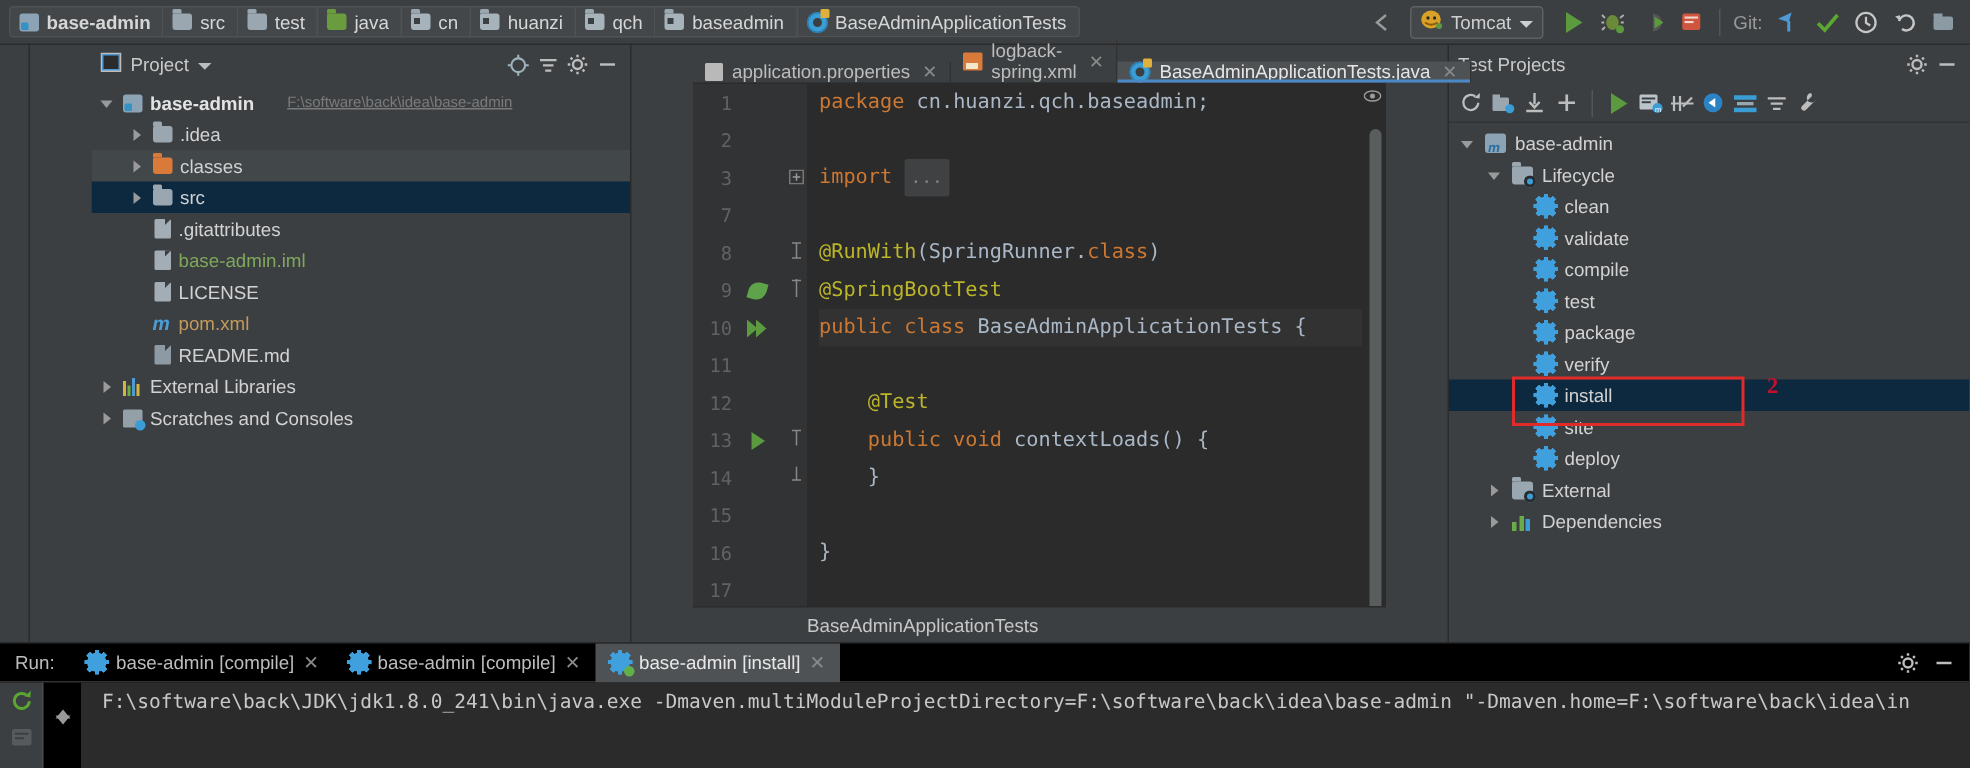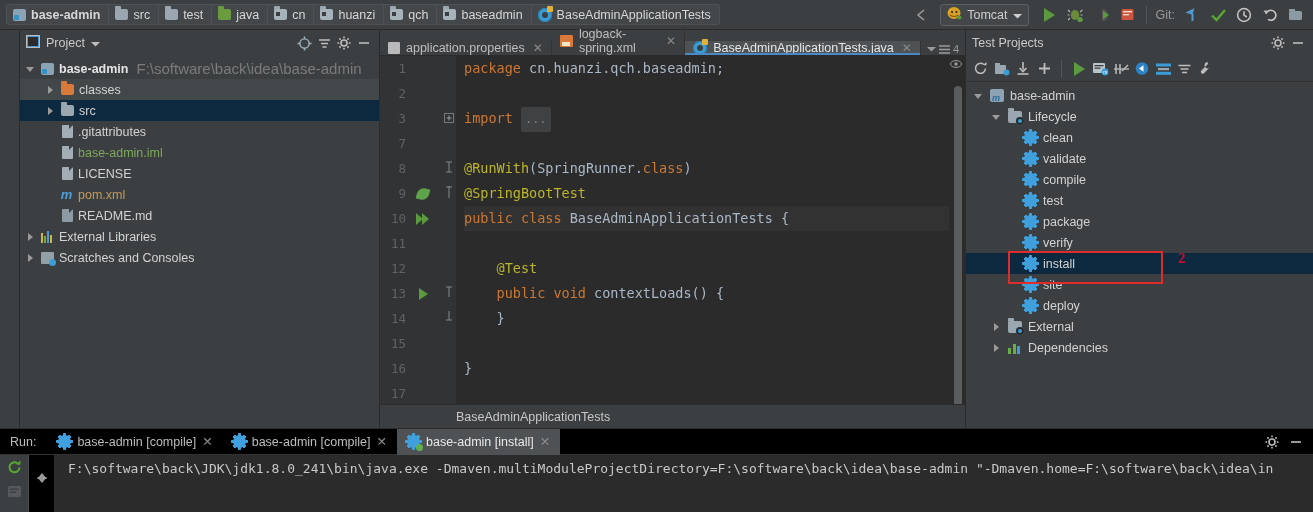--- a/index.html
+++ b/index.html
@@ -50,21 +50,21 @@
   .tb-btn { width: 26px; height: 26px; display:flex; align-items:center; justify-content:center; cursor: default; }
   .runcfg {
     display:flex; align-items:center; gap:5px; height: 22px; padding: 0 6px;
     border: 1px solid #5e6264; border-radius: 3px; background: #434749; color:#cfcfcf; font-size:12.5px;
   }
   .sep { width:1px; height:18px; background:#525659; margin:0 5px; }
   .tri-right { width:0;height:0;border-left:11px solid #5b9a3e;border-top:7px solid transparent;border-bottom:7px solid transparent; }
   .gitlabel { color:#9a9a9a; font-size:12.5px; padding:0 4px; }
 
   
-  .main { flex: 1; display: flex; min-height: 0; background: #3c3f41; }
+  .main { flex: 1; display: flex; min-height: 0; background: #3c3f41; gap: 41px; }
 
   
   .rail { width: 20px; background: #3c3f41; border-right:1px solid #2b2b2b; position: relative; }
   .rail .vtab {
     position:absolute; top: 6px; left: -14px; width: 48px;
     transform: rotate(-90deg); transform-origin: center;
     font-size: 11px; color:#bbb;
   }
 
   
@@ -73,21 +73,21 @@
   .panel-head .ttl { font-size:12.5px; }
   .panel-head-tools { margin-left:auto; display:flex; align-items:center; gap:2px; }
   .mini-btn { width:18px;height:18px;display:flex;align-items:center;justify-content:center; }
   .tree { flex:1; overflow:hidden; padding-top:2px; background:#3c3f41; }
   .row { height:21px; display:flex; align-items:center; gap:5px; padding-left:6px; white-space:nowrap; font-size:12.5px; color:#d2d2d2; }
   .row.sel { background:#0d293f; }
   .row.hl { background:#42484a; }
   .arrow { width:10px;height:10px;flex:0 0 auto; position:relative; }
   .arrow.closed::before{content:"";position:absolute;left:2px;top:1px;border-left:5px solid #9a9a9a;border-top:4px solid transparent;border-bottom:4px solid transparent;}
   .arrow.open::before{content:"";position:absolute;left:0px;top:3px;border-top:5px solid #9a9a9a;border-left:4px solid transparent;border-right:4px solid transparent;}
-  .row .path { color:#7b7b7b; font-size:15px; margin-left:3px; }
+  .row .path { color:#7b7b7b; font-size:10px; margin-left:17px;text-decoration:underline; }
   .nm.green { color:#7fa85c; }
   .nm.tan { color:#c29a5b; }
   .nm.bold { font-weight:bold; color:#e3e3e3; }
   .fileico { width:11px;height:13px;background:#a3adb5;border-radius:1px;position:relative;flex:0 0 auto;}
   .fileico::after{content:"";position:absolute;right:0;top:0;border-left:4px solid #3c3f41;border-bottom:4px solid transparent;}
   .fileico.md { background:#8d9aa4; }
   .mvn-m { color:#4d9ed6; font-weight:bold; font-style:italic; font-size:13px; width:13px; text-align:center; flex:0 0 auto;}
   .libico{width:13px;height:12px;display:flex;align-items:flex-end;gap:1px;flex:0 0 auto;}
   .libico i{display:block;width:2px;background:#d3b43c;}
   .scratchico{width:13px;height:12px;background:#93a0a8;border-radius:1px;position:relative;flex:0 0 auto;}
@@ -360,20 +360,25 @@
 
       <div class="tree">
 
         <div class="row" style="padding-left:6px">
           <span class="arrow open"></span>
           <span class="ico modico"></span>
           <span class="nm bold">base-admin</span>
           <span class="path">F:\software\back\idea\base-admin</span>
         </div>
 
+        <div class="row" style="padding-left:26px">
+          <span class="arrow closed"></span>
+          <span class="ico folder"></span>
+          <span class="nm">.idea</span>
+        </div>
 
         <div class="row hl" style="padding-left:26px">
           <span class="arrow closed"></span>
           <span class="ico folder orange"></span>
           <span class="nm">classes</span>
         </div>
 
         <div class="row sel" style="padding-left:26px">
           <span class="arrow closed"></span>
           <span class="ico folder"></span>

